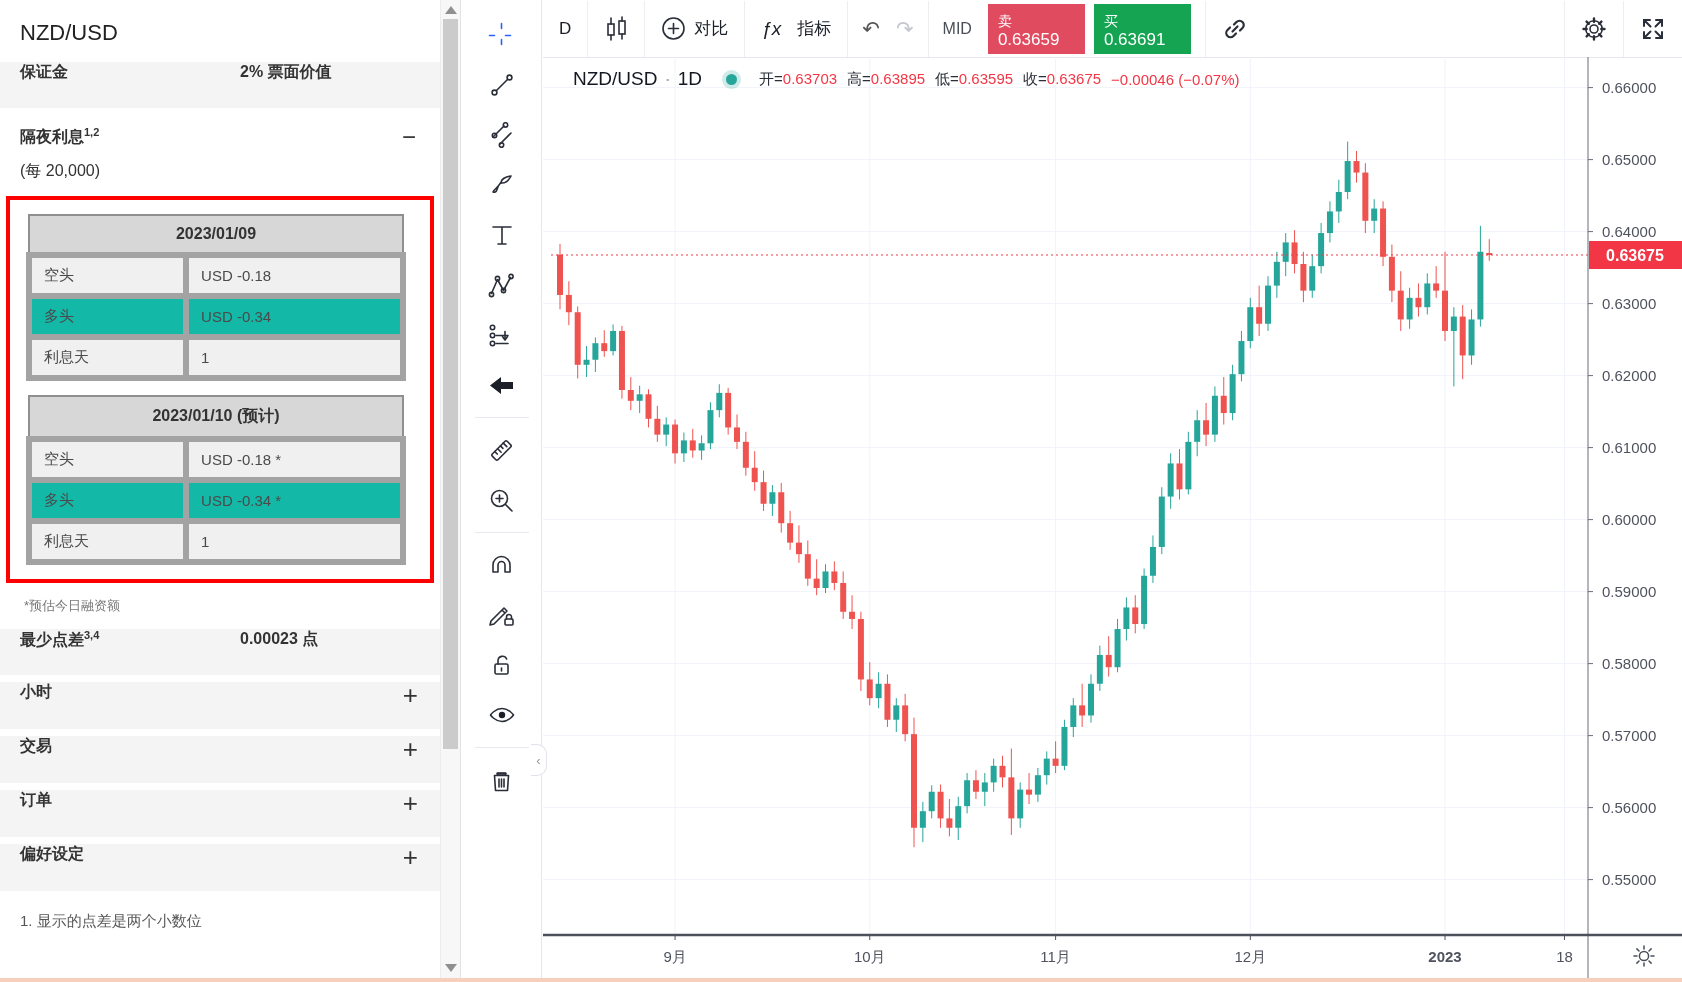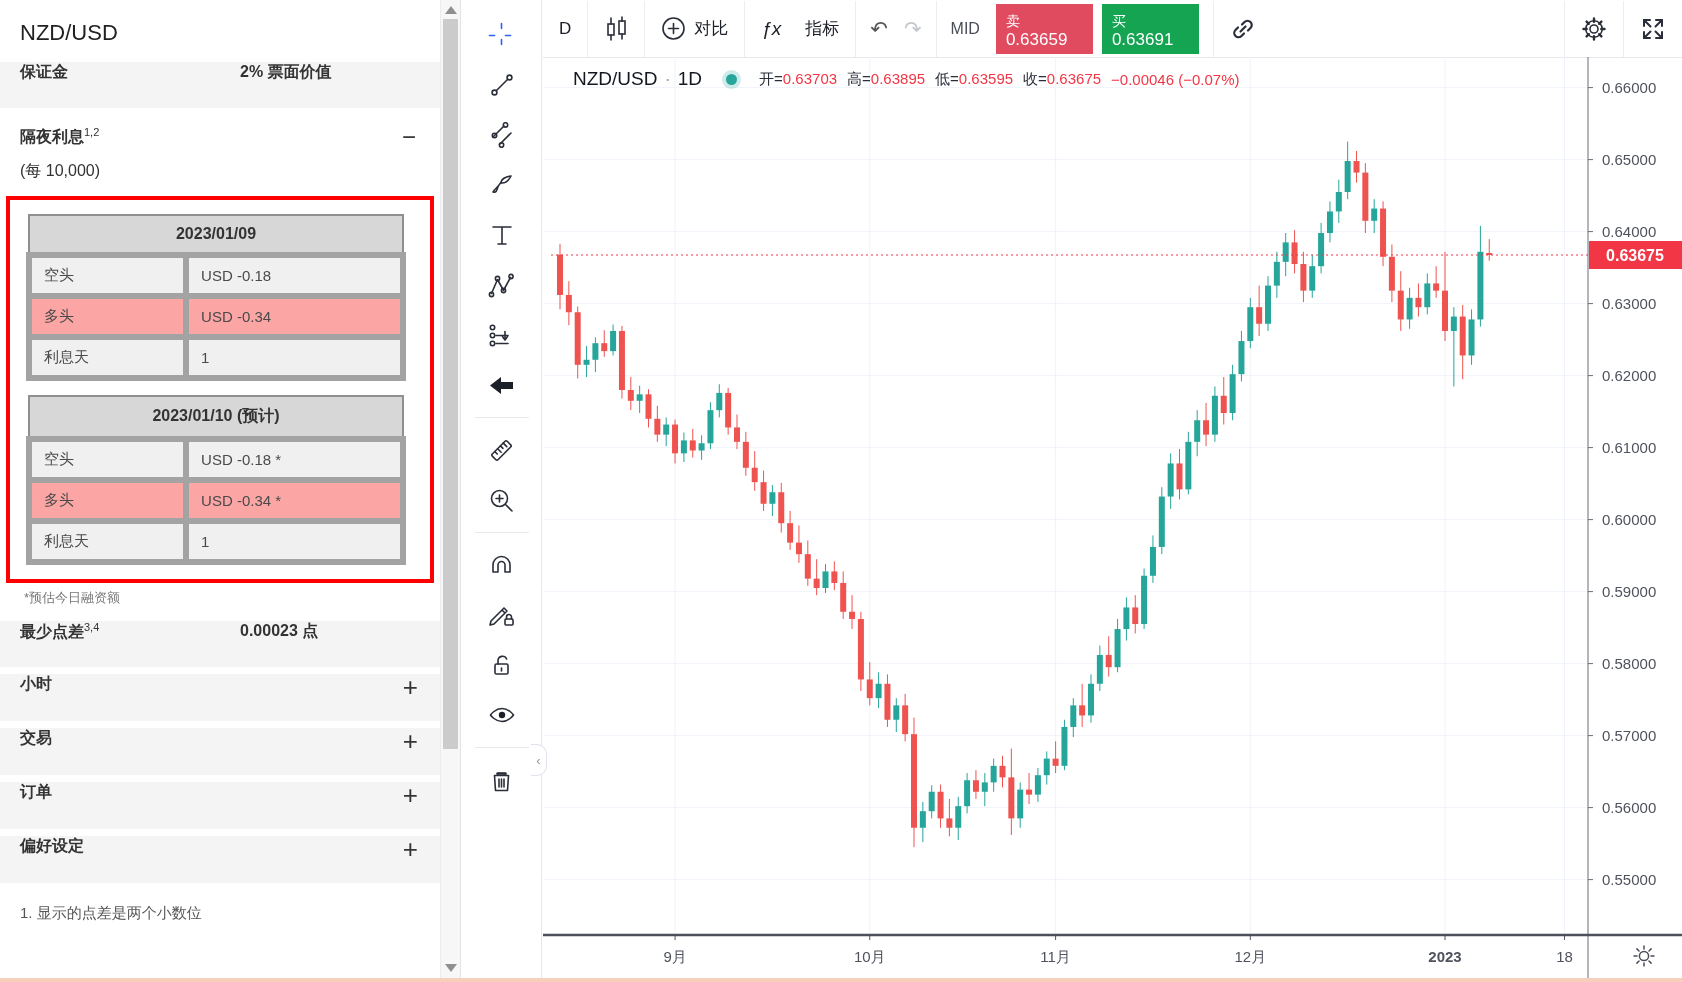--- a/index.html
+++ b/index.html
@@ -5,32 +5,32 @@
   html,body{margin:0;padding:0}
   body{width:1682px;height:982px;position:relative;overflow:hidden;background:#fff;
        font-family:"Liberation Sans",sans-serif;color:#333}
   
   .sidebar{position:absolute;left:0;top:0;width:440px;height:978px;background:#fff;overflow:hidden}
   .sb-title{font-size:22px;font-weight:500;color:#222;padding:20px 20px 16px}
   .row-gray{position:relative;background:#f4f4f4;height:46px;display:flex;align-items:flex-start;
             padding:0 20px;margin-bottom:7px}
   .row-white{position:relative;height:44px;display:flex;align-items:center;padding:0 20px}
   .lbl{font-weight:bold;font-size:16px;color:#333}
-  .lbl sup{font-size:11px;font-weight:normal}
+  .lbl sup{font-size:11px;font-weight:bold}
   .val{position:absolute;left:240px;font-weight:bold;font-size:16px;color:#333}
   .collapse-minus{position:absolute;right:24px;font-size:24px;font-weight:300;color:#333;cursor:pointer;line-height:1}
   .per-note{padding:2px 20px 12px;font-size:16px;color:#333}
-  .red-box{margin:2px 6px 4px 6px;border:4px solid #fe0000;padding:14px 24px 14px 16px}
+  .red-box{margin:2px 6px 12px 6px;border:4px solid #fe0000;padding:14px 24px 14px 16px}
   table.funding{width:100%;border-collapse:collapse;border:2px solid #8f8f8f;margin-bottom:14px;
                 font-size:15px;color:#4a4a4a}
   table.funding:last-child{margin-bottom:0}
   table.funding th{background:#d7d7d7;border:1px solid #8f8f8f;font-size:16px;color:#333;
                    font-weight:bold;text-align:center;padding:9px 6px}
   table.funding td{border:6px solid #a3a3a3;padding:8px 12px}
-  table.funding tr.alt td{background:#fca5a5}
+  table.funding tr.alt td{background:#14b8a6}
   table.funding tr.norm td{background:#f0f0f0}
   table.funding td:first-child{width:42%}
   .fund-note{padding:2px 24px 14px;font-size:13px;color:#777}
   .accordion{position:relative;background:#f4f4f4;height:47px;display:flex;
              padding:0 20px;margin-bottom:7px;cursor:pointer}
   .plus{position:absolute;right:22px;font-size:26px;font-weight:200;color:#333;line-height:1}
   .footnote{padding:14px 20px 0;font-size:15px;color:#555}
   
   .v-scroll{position:absolute;left:440px;top:0;width:21px;height:978px;background:#f7f7f7;
             border-left:1px solid #ececec;border-right:1px solid #e3e3e3;box-sizing:border-box}
@@ -88,21 +88,21 @@
 
   <div class="row-gray">
     <span class="lbl">保证金</span>
     <span class="val">2% 票面价值</span>
   </div>
 
   <div class="row-white">
     <span class="lbl"><span>隔夜利息</span><sup>1,2</sup></span>
     <span class="collapse-minus">−</span>
   </div>
-  <div class="per-note">(每 10,000)</div>
+  <div class="per-note">(每 20,000)</div>
 
   <div class="red-box">
     <div id="funding-tables">
         <table class="funding">
           <tbody>
             <tr>
               <th colspan="2">2023/01/09</th>
             </tr>
             <tr class="norm">
               <td>空头</td>
@@ -295,21 +295,21 @@
     <div class="tt-sep"></div>
     <div class="tt-btn">
       <svg width="25" height="25" viewBox="0 0 25 25" style="margin-right:8px">
           <circle cx="12.5" cy="12.5" r="10.5"></circle>
           <path d="M7.5 12.5h10M12.5 7.5v10"></path>
         </svg>
       <span>对比</span>
     </div>
     <div class="tt-sep"></div>
     <div class="tt-btn">
-      <span style="font-style:italic;font-size:19px;margin-right:24px">ƒx</span>
+      <span style="font-style:italic;font-size:19px;margin-right:16px">ƒx</span>
       <span>指标</span>
     </div>
     <div class="tt-sep"></div>
     <div class="tt-btn undo" style="padding:0 8px 0 14px">↶</div>
     <div class="tt-btn redo" style="padding:0 14px 0 8px">↷</div>
     <div class="tt-sep"></div>
     <div class="mid">MID</div>
     <div class="trade-btn sell">
       <span class="trade-label">卖</span>
       <span class="trade-price">0.63659</span>

